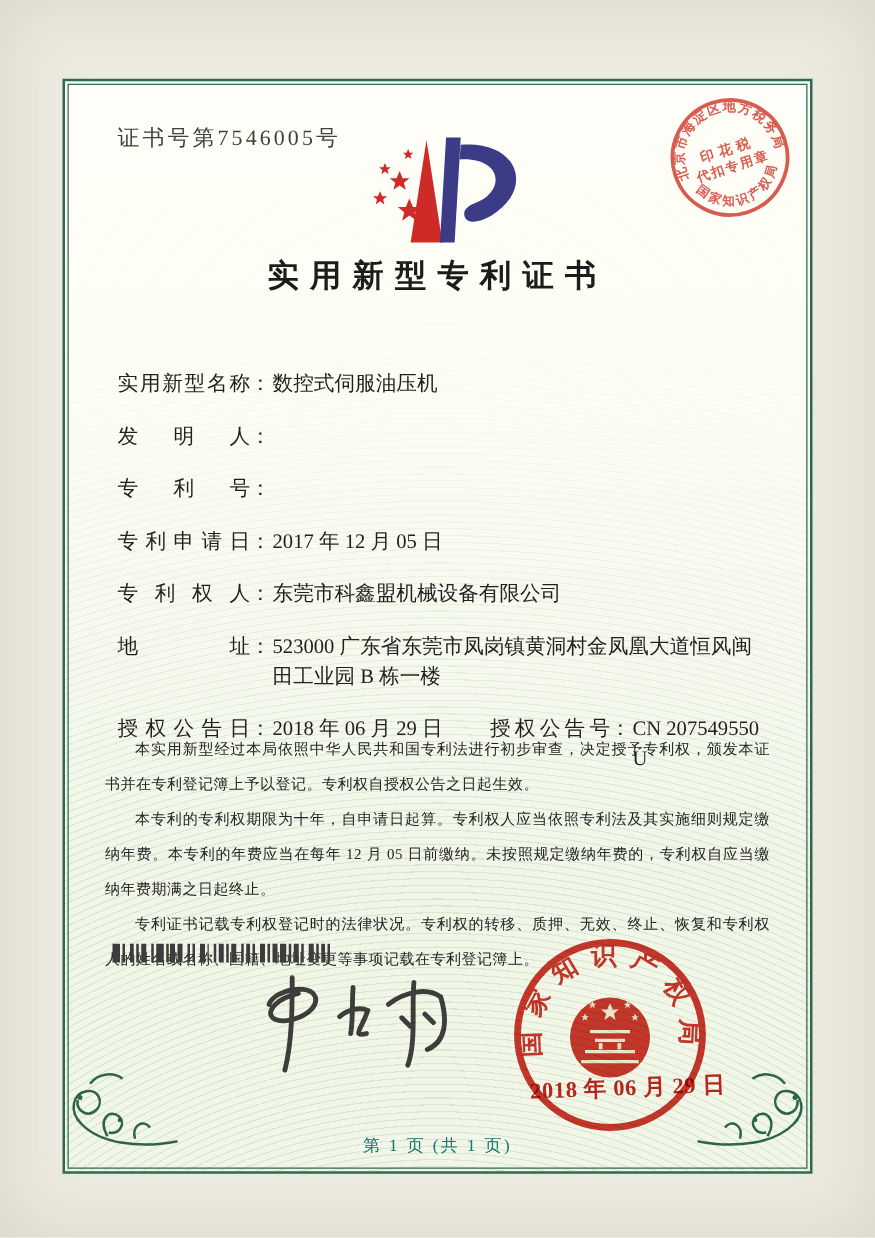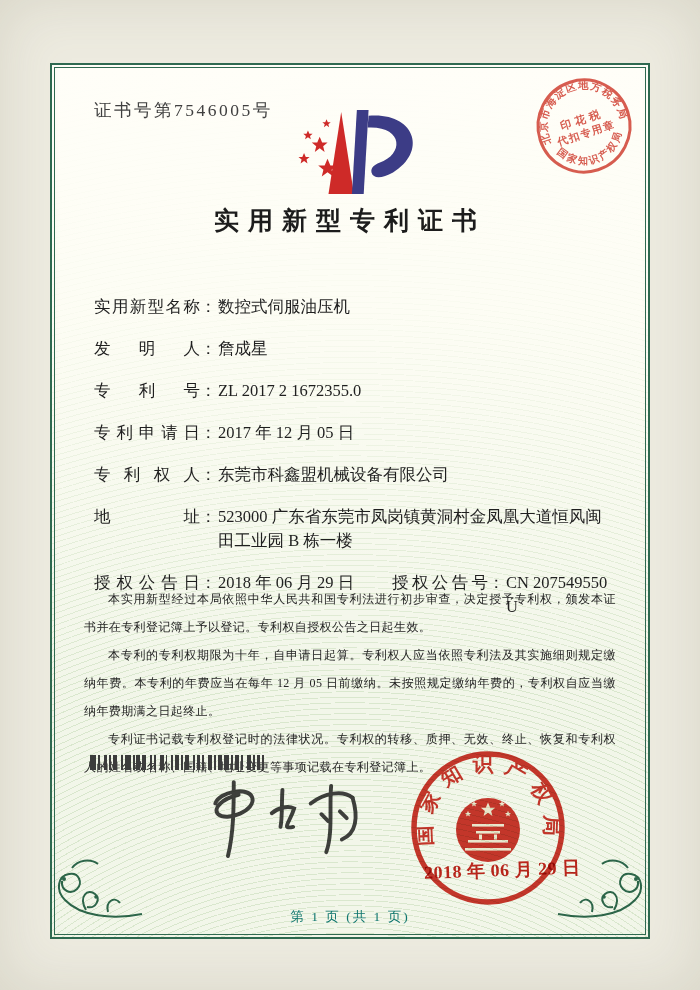--- a/index.html
+++ b/index.html
@@ -100,26 +100,24 @@
 
   <div class="fields">
     <div class="frow">
       <span class="flabel">实用新型名称</span>
         <span class="fcolon">：</span>
         <span class="fvalue">数控式伺服油压机</span>
     </div>
     <div class="frow">
       <span class="flabel">发明人</span>
         <span class="fcolon">：</span>
-        <span class="fvalue">詹成星</span>
     </div>
     <div class="frow">
       <span class="flabel">专利号</span>
         <span class="fcolon">：</span>
-        <span class="fvalue">ZL 2017 2 1672355.0</span>
     </div>
     <div class="frow">
       <span class="flabel">专利申请日</span>
         <span class="fcolon">：</span>
         <span class="fvalue">2017 年 12 月 05 日</span>
     </div>
     <div class="frow">
       <span class="flabel">专利权人</span>
         <span class="fcolon">：</span>
         <span class="fvalue">东莞市科鑫盟机械设备有限公司</span>

